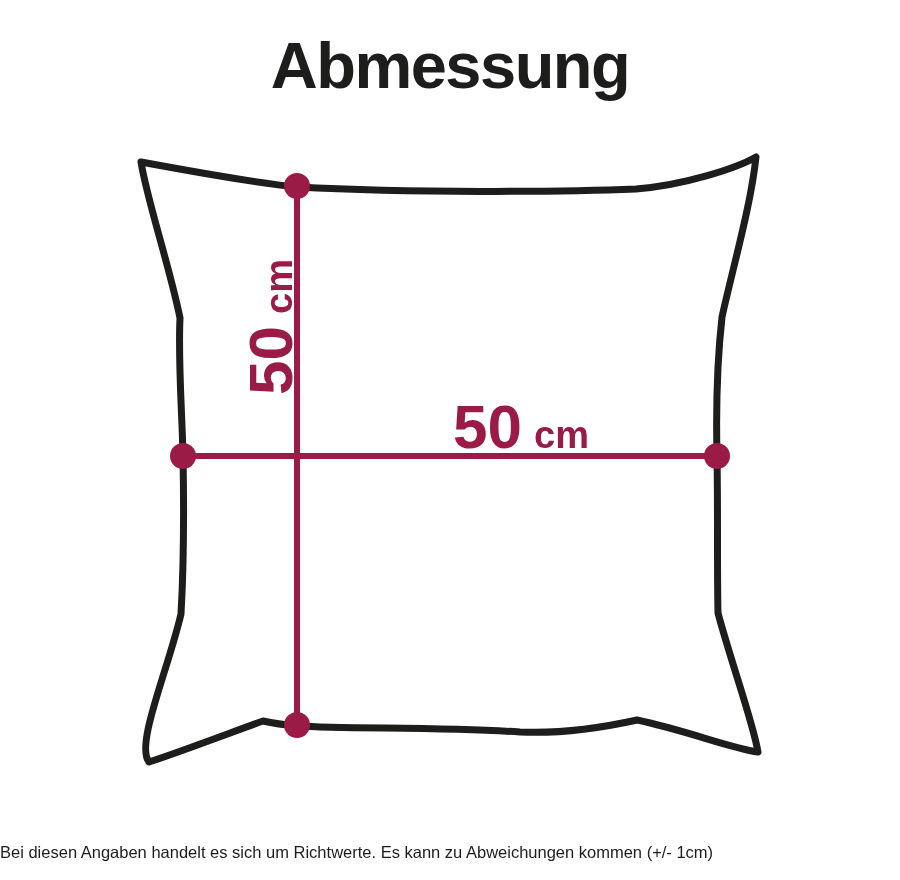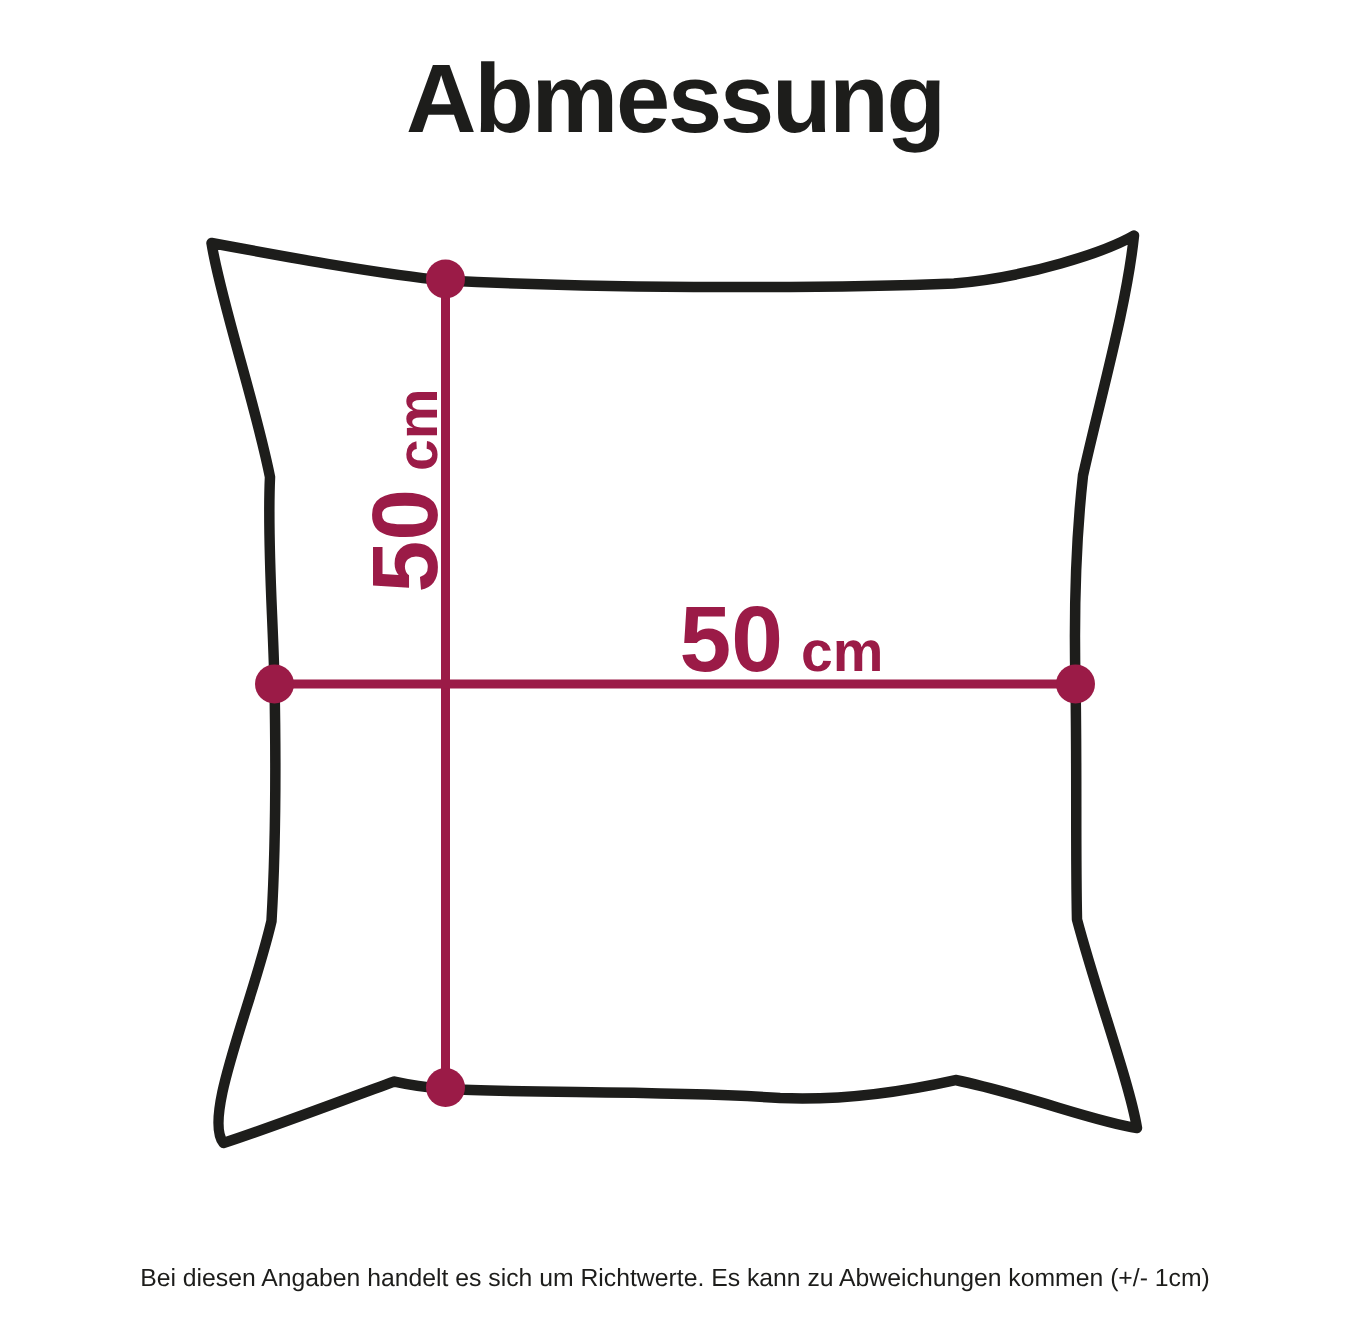--- a/index.html
+++ b/index.html
@@ -41,21 +41,21 @@
     left:271px; top:327px;
     transform:translate(-50%,-50%) rotate(-90deg);
   }
   .dim-label.horizontal{
     left:521px; top:427px;
     transform:translate(-50%,-50%);
   }
   .footer-note{
     position:absolute;
     left:0; bottom:18px; width:900px;
-    text-align:center;
+    text-align:left;
     font-size:16.5px;
     color:var(--ink);
   }
   .outline{stroke:var(--ink);stroke-width:7;fill:#fff;stroke-linejoin:round;stroke-linecap:round;}
   .dimline{stroke:var(--accent);stroke-width:6;fill:none;stroke-linecap:butt;}
   .dot{fill:var(--accent);}
 </style>
 </head>
 <body>
 

